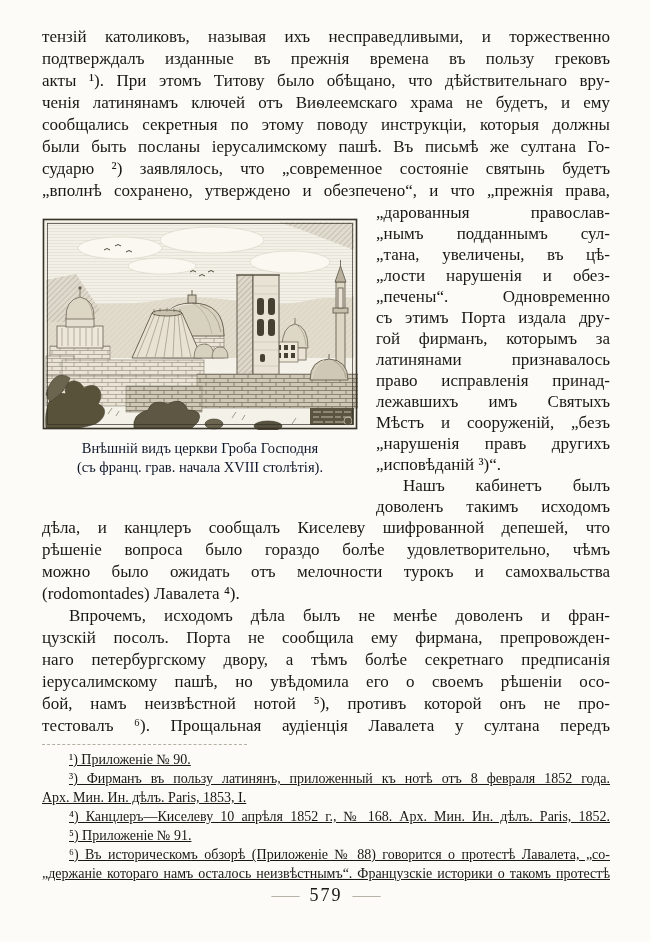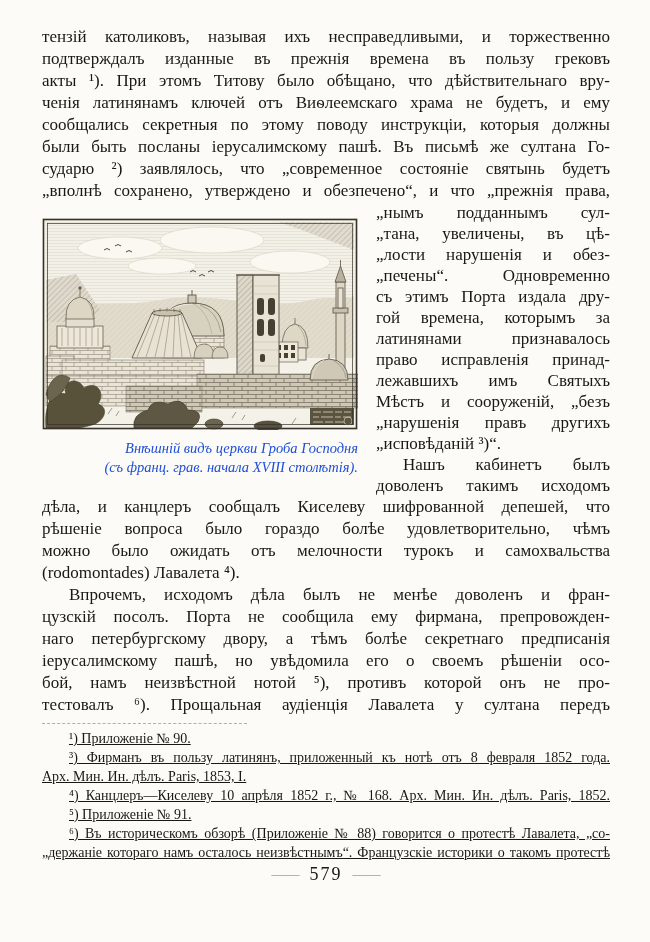--- a/index.html
+++ b/index.html
@@ -11,21 +11,21 @@
     overflow:hidden;
   }
   .page{box-sizing:border-box;width:650px;height:661px;padding:26px 40px 0 42px;position:relative;}
   .main{font-size:17px;line-height:22px;}
   .line{text-align:justify;text-align-last:justify;white-space:normal;}
   .line.end{text-align-last:left;}
   .line.ind{text-indent:27px;}
   .row{display:flex;align-items:flex-start;}
   .figure{width:316px;flex:0 0 316px;}
   .figure svg{display:block;margin-top:16px;}
-  .caption{margin-top:9px;font-style:italic;font-size:14.5px;line-height:19px;text-align:right;color:#1d4ed8;}
+  .caption{margin-top:9px;font-size:14.5px;line-height:19px;text-align:center;color:#0f172a;}
   .col{width:234px;flex:0 0 234px;margin-left:18px;font-size:17px;line-height:21px;}
   .rule{width:205px;border-top:1px dashed #b4afa3;margin:7px 0 5px 0;height:0;}
   .fnotes{font-size:14px;line-height:19px;text-decoration:underline;}
   .pageno{margin-top:2px;text-align:center;font-size:18px;line-height:20px;letter-spacing:2px;}
   .pageno .dash{color:#a09a8e;font-size:14px;letter-spacing:0;vertical-align:1px;padding:0 10px;}
 </style>
 </head>
 <body>
 
 <div class="page">
@@ -235,26 +235,27 @@
         <rect x="5.5" y="5.5" width="305" height="201" fill="none" stroke="#37332a" stroke-width="0.7"></rect>
       </svg>
 
       <figcaption class="caption">
         <div>Внѣшній видъ церкви Гроба Господня</div>
         <div>(съ франц. грав. начала XVIII столѣтія).</div>
       </figcaption>
     </figure>
 
     <div class="col">
+        <div class="line">„дарованныя православ-</div>
         <div class="line">„нымъ подданнымъ сул-</div>
         <div class="line">„тана, увеличены, въ цѣ-</div>
         <div class="line">„лости нарушенія и обез-</div>
         <div class="line">„печены“. Одновременно</div>
         <div class="line">съ этимъ Порта издала дру-</div>
-        <div class="line">гой времена, которымъ за</div>
+        <div class="line">гой фирманъ, которымъ за</div>
         <div class="line">латинянами признавалось</div>
         <div class="line">право исправленія принад-</div>
         <div class="line">лежавшихъ имъ Святыхъ</div>
         <div class="line">Мѣстъ и сооруженій, „безъ</div>
         <div class="line">„нарушенія правъ другихъ</div>
         <div class="line end">„исповѣданій ³)“.</div>
         <div class="line ind">Нашъ кабинетъ былъ</div>
         <div class="line">доволенъ такимъ исходомъ</div>
       </div>
   </div>

